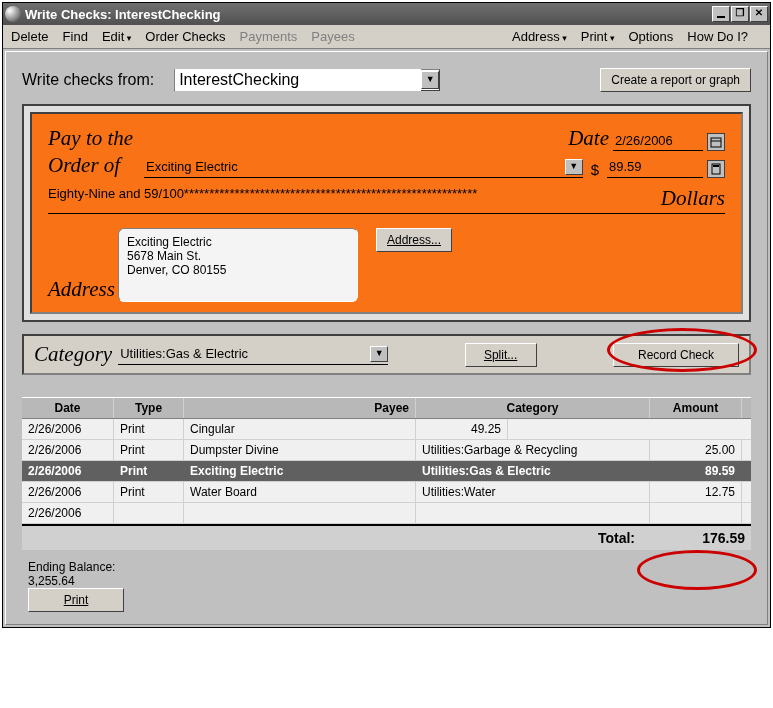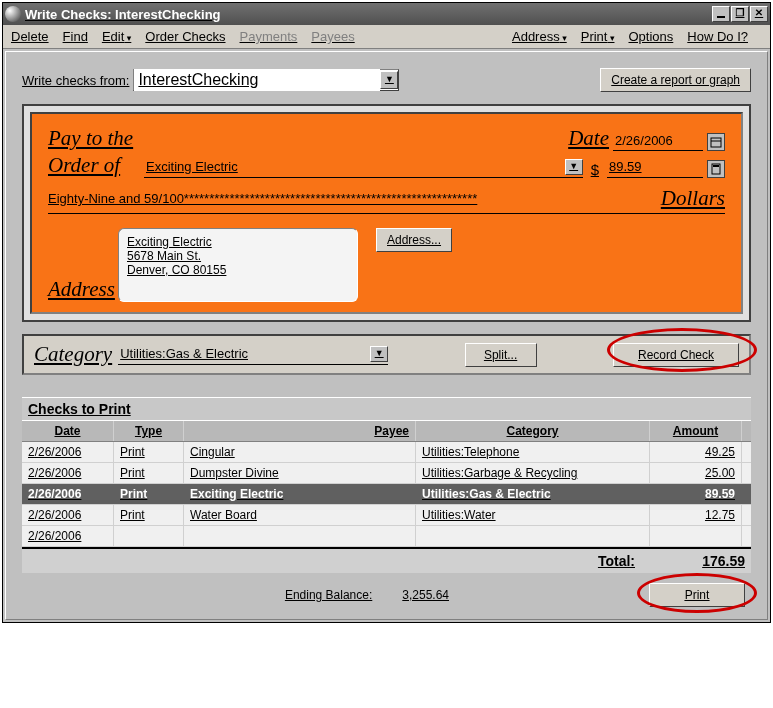--- a/index.html
+++ b/index.html
@@ -10,21 +10,20 @@
     font-family: Tahoma, Arial, sans-serif;
     font-size: 12px;
     color: #000;
     width: 773px;
   }
   .window {
     border: 1px solid #000;
     background: #c0c0c0;
     width: 769px;
     margin: 2px;
-    text-decoration: underline;
   }
   .titlebar {
     background: linear-gradient(#707070,#505050);
     color: #fff;
     display: flex;
     align-items: center;
     height: 22px;
     padding: 0 2px;
     font-weight: bold;
     font-size: 13px;
@@ -59,21 +58,21 @@
   .menubar .grow { flex:1; }
   .menubar .drop::after { content:" \25BE"; font-size:9px; }
   .client {
     padding: 16px 16px 10px 16px;
     background:#c0c0c0;
     border:1px solid #fff;
     border-right-color:#808080; border-bottom-color:#808080;
     margin:2px;
   }
   .toprow { display:flex; align-items:center; margin-bottom:12px; }
-  .label13 { font-size:13px; margin-right:4px; }
+  .label13 { font-size:16px; margin-right:20px; }
   .combo {
     display:flex; align-items:center;
     background:#fff; border:1px solid #404040;
     border-top-color:#808080; border-left-color:#808080;
     height:22px; width:266px;
   }
   .combo input {
     flex:1; border:0; padding:2px 4px; font-size:16px; font-family:inherit;
     outline:none;
   }
@@ -119,21 +118,21 @@
     border:1px solid #404040; background:#c0c0c0;
     margin-left:4px; display:flex; align-items:center; justify-content:center;
   }
   .cal-svg { width:12px; height:12px; }
   .amount-field {
     width:96px; margin-left:6px; border-bottom:1px solid #000;
     display:flex; align-items:flex-end; padding-bottom:2px;
   }
   .amount-field input { flex:1; border:0; background:transparent; font-size:13px; outline:none; }
   .words-row {
-    display:flex; align-items:center;
+    display:flex; align-items:flex-start;
     border-bottom:1px solid #000;
     margin-top:8px; padding-bottom:2px;
   }
   .words-row .fill { flex:1; overflow:hidden; white-space:nowrap; font-size:13px; }
   .addr-section { display:flex; margin-top:14px; }
   .addr-label { width:70px; }
   .addr-box {
     width:240px; height:74px;
     border:1px solid #404040;
     border-top-color:#808080; border-left-color:#808080;
@@ -184,22 +183,23 @@
   .grid-row { display:flex; background:#f0f0f0; border-bottom:1px solid #d0d0d0; font-size:12px; }
   .grid-row.sel { background:#606060; color:#fff; font-weight:bold; }
   .grid-row.sel div { border-right-color:#606060; }
   .totals {
     display:flex; justify-content:flex-end;
     border-top:2px solid #000; background:#d0d0d0;
     padding:4px 6px; font-size:14px; font-weight:bold;
   }
   .totals .lab { margin-right:30px; }
   .footer {
-    display:flex; align-items:center; padding:10px 6px 2px 6px;
+    display:flex; padding:10px 6px 2px 6px;
     position:relative;
+    flex-direction:column;
   }
   .footer .grow { flex:1; }
 </style>
 </head>
 <body>
 
 <div class="window">
   <div class="titlebar">
     <span class="app-icon"></span>
     <span>Write Checks: InterestChecking</span>
@@ -292,34 +292,32 @@
         <div class="field-drop">▼</div>
       </div>
       <div style="flex:1;text-align:center">
         <button class="btn u" style="width:72px"><span>Split...</span></button>
       </div>
       <button class="btn" style="width:126px">Record Check</button>
       <div class="red-oval" style="width:150px;height:44px;right:-8px;top:-8px"></div>
     </div>
 
     <div class="section2">
-      <div class="sec-title">Checks to Print</div>
       <div class="grid-head">
         <div class="c-date" style="text-align:center">Date</div>
         <div class="c-type" style="text-align:center">Type</div>
         <div class="c-payee" style="text-align:right">Payee</div>
         <div class="c-cat" style="text-align:center">Category</div>
         <div class="c-amt" style="text-align:center">Amount</div>
       </div>
       <div id="grid-body">
           <div class="grid-row">
             <div class="c-date">2/26/2006</div>
             <div class="c-type">Print</div>
             <div class="c-payee">Cingular</div>
-            <div class="c-cat">Utilities:Telephone</div>
             <div class="c-amt">49.25</div>
           </div>
           <div class="grid-row">
             <div class="c-date">2/26/2006</div>
             <div class="c-type">Print</div>
             <div class="c-payee">Dumpster Divine</div>
             <div class="c-cat">Utilities:Garbage &amp; Recycling</div>
             <div class="c-amt">25.00</div>
           </div>
           <div class="grid-row sel">

